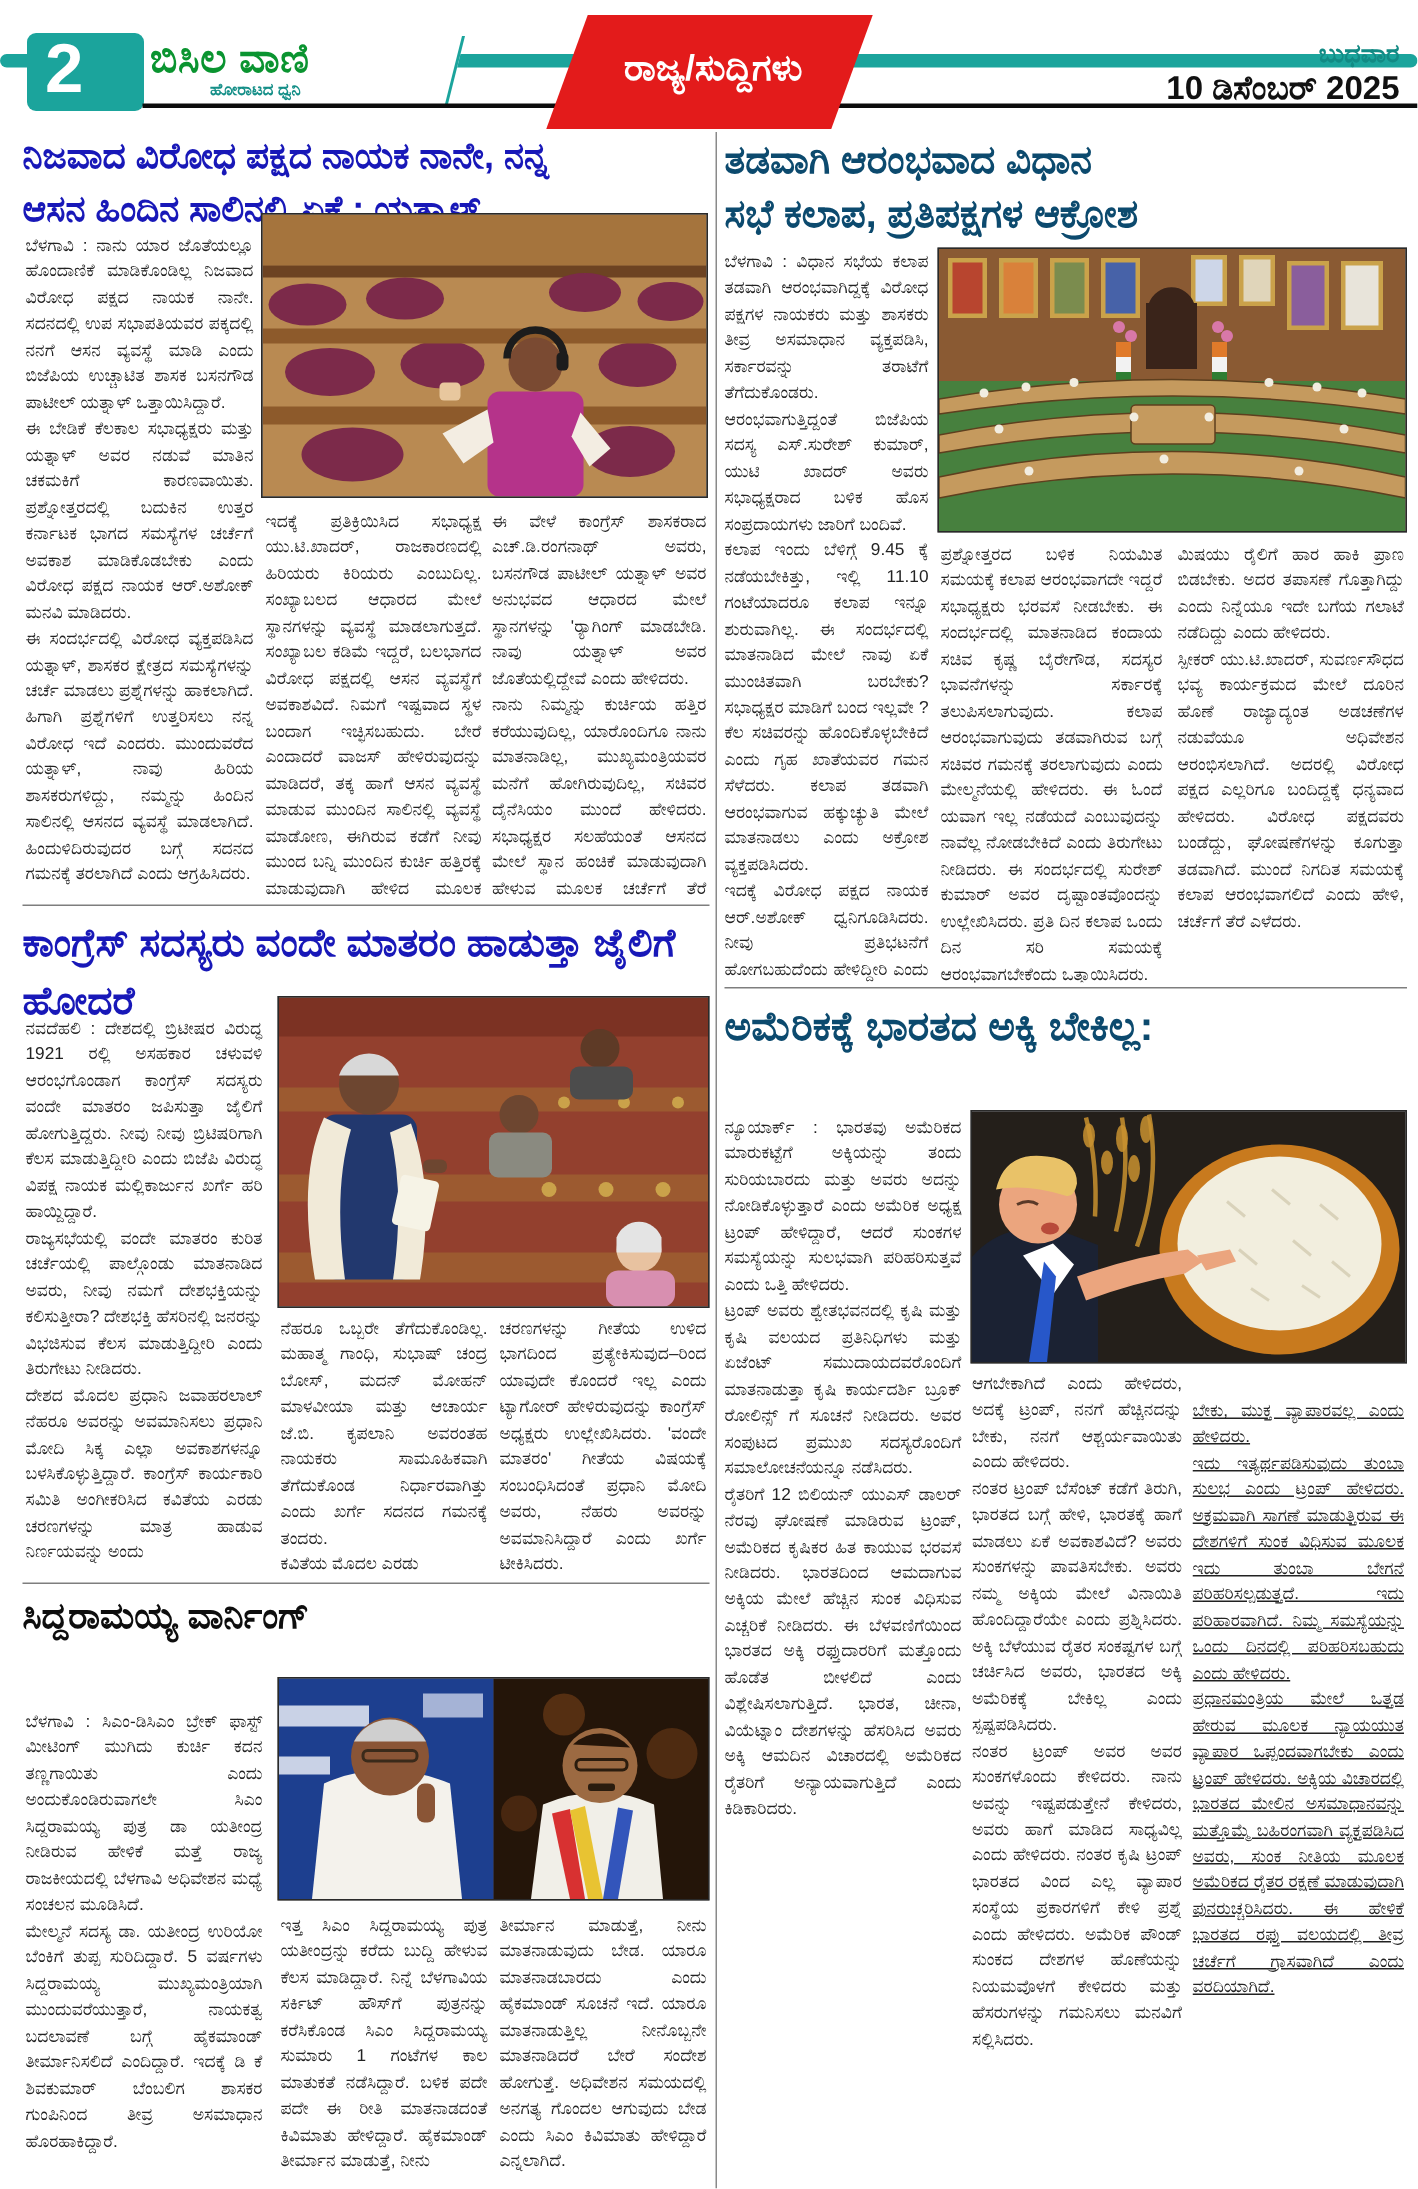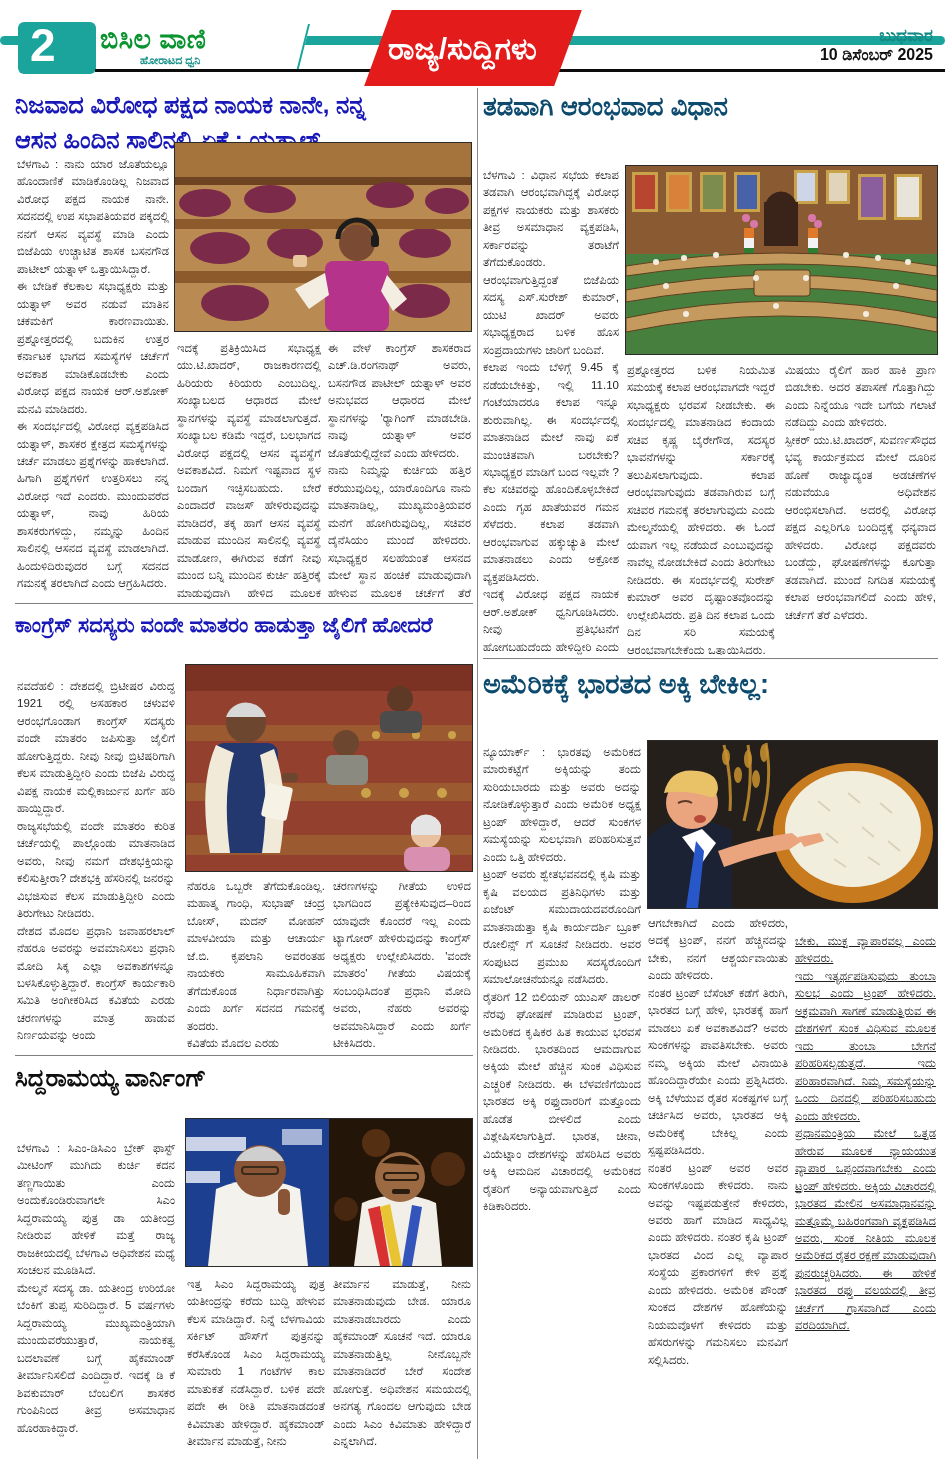--- a/index.html
+++ b/index.html
@@ -11,24 +11,24 @@
   
   .hdr{position:absolute;left:0;top:24px;width:945px;height:62px;}
   .hdr-ribbon{position:absolute;left:0;top:12px;width:945px;height:9px;background:#1ba49c;border-radius:5px;}
   .hdr-rule{position:absolute;left:95px;top:45px;width:850px;height:3px;background:#0c0c0c;}
   .pageno-box{position:absolute;left:18px;top:-2px;width:78px;height:52px;background:#1ba49c;border-radius:6px;}
   .pageno{position:absolute;left:8px;top:-4px;font-size:46px;font-weight:bold;color:#ffffff;line-height:1.1;}
   .masthead-panel{position:absolute;left:52px;top:0px;width:250px;height:48px;background:#ffffff;transform:skewX(-14deg);border-right:2px solid #1ba49c;}
   .masthead{position:absolute;left:58px;top:0px;font-size:27px;font-weight:bold;color:#0a9430;letter-spacing:.5px;}
   .tagline{position:absolute;left:95px;top:30px;font-size:11px;font-weight:bold;color:#158f88;}
   .banner{position:absolute;left:378px;top:-14px;width:190px;height:76px;background:#e31b1b;transform:skewX(-20deg);}
-  .banner-text{position:absolute;left:388px;top:8px;width:175px;text-align:left;font-size:30px;font-weight:bold;color:#ffffff;}
+  .banner-text{position:absolute;left:388px;top:8px;width:175px;text-align:center;font-size:24px;font-weight:bold;color:#ffffff;}
   .dateblock{position:absolute;right:12px;top:2px;text-align:right;}
   .weekday{font-size:17px;font-weight:bold;color:#128a84;}
-  .dateline{font-size:16px;font-weight:bold;color:#111111;}
+  .dateline{font-size:22px;font-weight:bold;color:#111111;}
   
   .vdivider{position:absolute;left:477px;top:88px;width:1px;height:1371px;background:#8a8a8a;}
   .half{position:absolute;top:88px;}
   .half.left{left:15px;width:458px;height:1371px;}
   .half.right{left:483px;width:455px;height:1371px;}
   .hrule{position:absolute;height:1px;background:#7e7e7e;left:0;right:0;}
   .headline{position:absolute;left:0;right:0;text-align:left;font-weight:bold;}
   .headline span{display:block;}
   .hl-blue{color:#1818b8;}
   .hl-red{color:#0c4a6e;}
@@ -101,21 +101,21 @@
  ಈ ಬೇಡಿಕೆ ಕೆಲಕಾಲ ಸಭಾಧ್ಯಕ್ಷರು ಮತ್ತು ಯತ್ನಾಳ್ ಅವರ ನಡುವೆ ಮಾತಿನ ಚಕಮಕಿಗೆ ಕಾರಣವಾಯಿತು. ಪ್ರಶ್ನೋತ್ತರದಲ್ಲಿ ಬದುಕಿನ ಉತ್ತರ ಕರ್ನಾಟಕ ಭಾಗದ ಸಮಸ್ಯೆಗಳ ಚರ್ಚೆಗೆ ಅವಕಾಶ ಮಾಡಿಕೊಡಬೇಕು ಎಂದು ವಿರೋಧ ಪಕ್ಷದ ನಾಯಕ ಆರ್.ಅಶೋಕ್ ಮನವಿ ಮಾಡಿದರು.
  ಈ ಸಂದರ್ಭದಲ್ಲಿ ವಿರೋಧ ವ್ಯಕ್ತಪಡಿಸಿದ ಯತ್ನಾಳ್, ಶಾಸಕರ ಕ್ಷೇತ್ರದ ಸಮಸ್ಯೆಗಳನ್ನು ಚರ್ಚೆ ಮಾಡಲು ಪ್ರಶ್ನೆಗಳನ್ನು ಹಾಕಲಾಗಿದೆ. ಹಿಗಾಗಿ ಪ್ರಶ್ನೆಗಳಿಗೆ ಉತ್ತರಿಸಲು ನನ್ನ ವಿರೋಧ ಇದೆ ಎಂದರು. ಮುಂದುವರೆದ ಯತ್ನಾಳ್, ನಾವು ಹಿರಿಯ ಶಾಸಕರುಗಳಿದ್ದು, ನಮ್ಮನ್ನು ಹಿಂದಿನ ಸಾಲಿನಲ್ಲಿ ಆಸನದ ವ್ಯವಸ್ಥೆ ಮಾಡಲಾಗಿದೆ. ಹಿಂದುಳಿದಿರುವುದರ ಬಗ್ಗೆ ಸದನದ ಗಮನಕ್ಕೆ ತರಲಾಗಿದೆ ಎಂದು ಆಗ್ರಹಿಸಿದರು.</div>
     <div class="col" style="left:162px;top:252px;width:144px;height:262px;">ಇದಕ್ಕೆ ಪ್ರತಿಕ್ರಿಯಿಸಿದ ಸಭಾಧ್ಯಕ್ಷ ಯು.ಟಿ.ಖಾದರ್, ರಾಜಕಾರಣದಲ್ಲಿ ಹಿರಿಯರು ಕಿರಿಯರು ಎಂಬುದಿಲ್ಲ. ಸಂಖ್ಯಾಬಲದ ಆಧಾರದ ಮೇಲೆ ಸ್ಥಾನಗಳನ್ನು ವ್ಯವಸ್ಥೆ ಮಾಡಲಾಗುತ್ತದೆ. ಸಂಖ್ಯಾಬಲ ಕಡಿಮೆ ಇದ್ದರೆ, ಬಲಭಾಗದ ವಿರೋಧ ಪಕ್ಷದಲ್ಲಿ ಆಸನ ವ್ಯವಸ್ಥೆಗೆ ಅವಕಾಶವಿದೆ. ನಿಮಗೆ ಇಷ್ಟವಾದ ಸ್ಥಳ ಬಂದಾಗ ಇಚ್ಛಿಸಬಹುದು. ಬೇರೆ ಎಂದಾದರೆ ವಾಜಸ್ ಹೇಳಿರುವುದನ್ನು ಮಾಡಿದರೆ, ತಕ್ಕ ಹಾಗೆ ಆಸನ ವ್ಯವಸ್ಥೆ ಮಾಡುವ ಮುಂದಿನ ಸಾಲಿನಲ್ಲಿ ವ್ಯವಸ್ಥೆ ಮಾಡೋಣ, ಈಗಿರುವ ಕಡೆಗೆ ನೀವು ಮುಂದ ಬನ್ನಿ ಮುಂದಿನ ಕುರ್ಚಿ ಹತ್ತಿರಕ್ಕೆ ಮಾಡುವುದಾಗಿ ಹೇಳಿದ ಮೂಲಕ ಚರ್ಚೆಗೆ ತೆರೆ ಎಳೆದರು.</div>
     <div class="col" style="left:313px;top:252px;width:143px;height:262px;">ಈ ವೇಳೆ ಕಾಂಗ್ರೆಸ್ ಶಾಸಕರಾದ ಎಚ್.ಡಿ.ರಂಗನಾಥ್ ಅವರು, ಬಸನಗೌಡ ಪಾಟೀಲ್ ಯತ್ನಾಳ್ ಅವರ ಅನುಭವದ ಆಧಾರದ ಮೇಲೆ ಸ್ಥಾನಗಳನ್ನು 'ರ‍್ಯಾಗಿಂಗ್ ಮಾಡಬೇಡಿ. ನಾವು ಯತ್ನಾಳ್ ಅವರ ಜೊತೆಯಲ್ಲಿದ್ದೇವೆ ಎಂದು ಹೇಳಿದರು.
  ನಾನು ನಿಮ್ಮನ್ನು ಕುರ್ಚಿಯ ಹತ್ತಿರ ಕರೆಯುವುದಿಲ್ಲ, ಯಾರೊಂದಿಗೂ ನಾನು ಮಾತನಾಡಿಲ್ಲ, ಮುಖ್ಯಮಂತ್ರಿಯವರ ಮನೆಗೆ ಹೋಗಿರುವುದಿಲ್ಲ, ಸಚಿವರ ದೈನೆಸಿಯಂ ಮುಂದೆ ಹೇಳಿದರು. ಸಭಾಧ್ಯಕ್ಷರ ಸಲಹೆಯಂತೆ ಆಸನದ ಮೇಲೆ ಸ್ಥಾನ ಹಂಚಿಕೆ ಮಾಡುವುದಾಗಿ ಹೇಳುವ ಮೂಲಕ ಚರ್ಚೆಗೆ ತೆರೆ ಎಳೆದರು.</div>
   </div>
 
   <div class="hrule" style="top:515px;"></div>
 
   <div>
-    <div class="headline hl-blue" style="top:521px;font-size:21px;line-height:1.5;">
+    <div class="headline hl-blue" style="top:521px;font-size:26px;line-height:1.5;">
       <span>ಕಾಂಗ್ರೆಸ್ ಸದಸ್ಯರು ವಂದೇ ಮಾತರಂ ಹಾಡುತ್ತಾ ಜೈಲಿಗೆ ಹೋದರೆ</span>
     </div>
     <div class="photo" style="left:170px;top:576px;width:286px;height:206px;">
       <svg width="286" height="206" viewBox="0 0 286 206">
         <rect width="286" height="206" fill="#93402e"></rect>
         <rect y="0" width="286" height="26" fill="#7c3223"></rect>
         <rect y="60" width="286" height="16" fill="#9c5a30"></rect>
         <rect y="118" width="286" height="18" fill="#9c5a30"></rect>
         <rect y="170" width="286" height="20" fill="#9c5a30"></rect>
         <g fill="#caa24a">
@@ -196,20 +196,21 @@
     <div class="col" style="left:172px;top:1188px;width:138px;height:181px;">ಇತ್ತ ಸಿಎಂ ಸಿದ್ದರಾಮಯ್ಯ ಪುತ್ರ ಯತೀಂದ್ರನ್ನು ಕರೆದು ಬುದ್ದಿ ಹೇಳುವ ಕೆಲಸ ಮಾಡಿದ್ದಾರೆ. ನಿನ್ನೆ ಬೆಳಗಾವಿಯ ಸರ್ಕಿಟ್ ಹೌಸ್‌ಗೆ ಪುತ್ರನನ್ನು ಕರೆಸಿಕೊಂಡ ಸಿಎಂ ಸಿದ್ದರಾಮಯ್ಯ ಸುಮಾರು 1 ಗಂಟೆಗಳ ಕಾಲ ಮಾತುಕತೆ ನಡೆಸಿದ್ದಾರೆ. ಬಳಿಕ ಪದೇ ಪದೇ ಈ ರೀತಿ ಮಾತನಾಡದಂತೆ ಕಿವಿಮಾತು ಹೇಳಿದ್ದಾರೆ. ಹೈಕಮಾಂಡ್ ತೀರ್ಮಾನ ಮಾಡುತ್ತೆ, ನೀನು</div>
     <div class="col" style="left:318px;top:1188px;width:138px;height:181px;">ತೀರ್ಮಾನ ಮಾಡುತ್ತೆ, ನೀನು ಮಾತನಾಡುವುದು ಬೇಡ. ಯಾರೂ ಮಾತನಾಡಬಾರದು ಎಂದು ಹೈಕಮಾಂಡ್ ಸೂಚನೆ ಇದೆ. ಯಾರೂ ಮಾತನಾಡುತ್ತಿಲ್ಲ ನೀನೊಬ್ಬನೇ ಮಾತನಾಡಿದರೆ ಬೇರೆ ಸಂದೇಶ ಹೋಗುತ್ತೆ. ಅಧಿವೇಶನ ಸಮಯದಲ್ಲಿ ಅನಗತ್ಯ ಗೊಂದಲ ಆಗುವುದು ಬೇಡ ಎಂದು ಸಿಎಂ ಕಿವಿಮಾತು ಹೇಳಿದ್ದಾರೆ ಎನ್ನಲಾಗಿದೆ.</div>
   </div>
 </div>
 
 <div class="half right">
 
   <div>
     <div class="headline hl-red" style="top:0;font-size:26px;line-height:1.4;">
       <span>ತಡವಾಗಿ ಆರಂಭವಾದ ವಿಧಾನ</span>
+      <span>ಸಭೆ ಕಲಾಪ, ಪ್ರತಿಪಕ್ಷಗಳ ಆಕ್ರೋಶ</span>
     </div>
     <div class="photo" style="left:142px;top:77px;width:311px;height:188px;">
       <svg width="311" height="188" viewBox="0 0 311 188">
         <rect width="311" height="188" fill="#8a5a33"></rect>
         <g>
           <rect x="6" y="6" width="26" height="40" fill="#caa24a"></rect>
             <rect x="9" y="9" width="20" height="34" fill="#b8452f"></rect>
           <rect x="40" y="6" width="26" height="40" fill="#caa24a"></rect>
             <rect x="43" y="9" width="20" height="34" fill="#d9813a"></rect>
           <rect x="74" y="6" width="26" height="40" fill="#caa24a"></rect>

